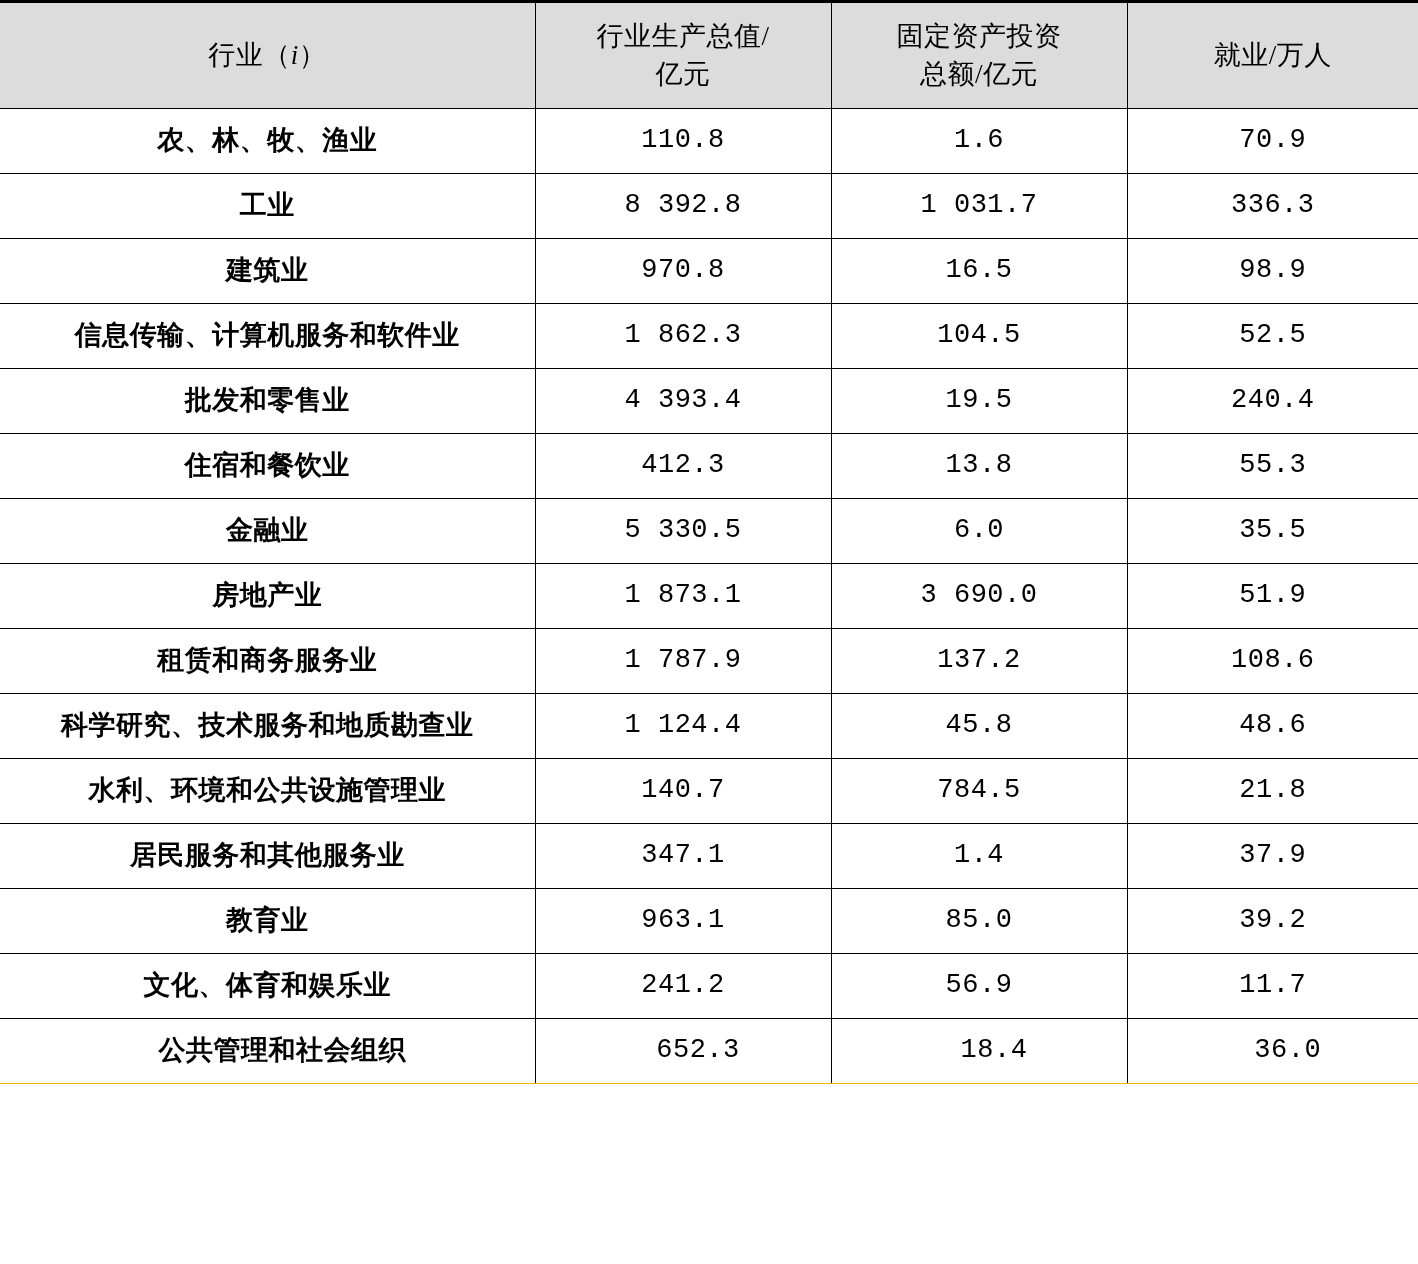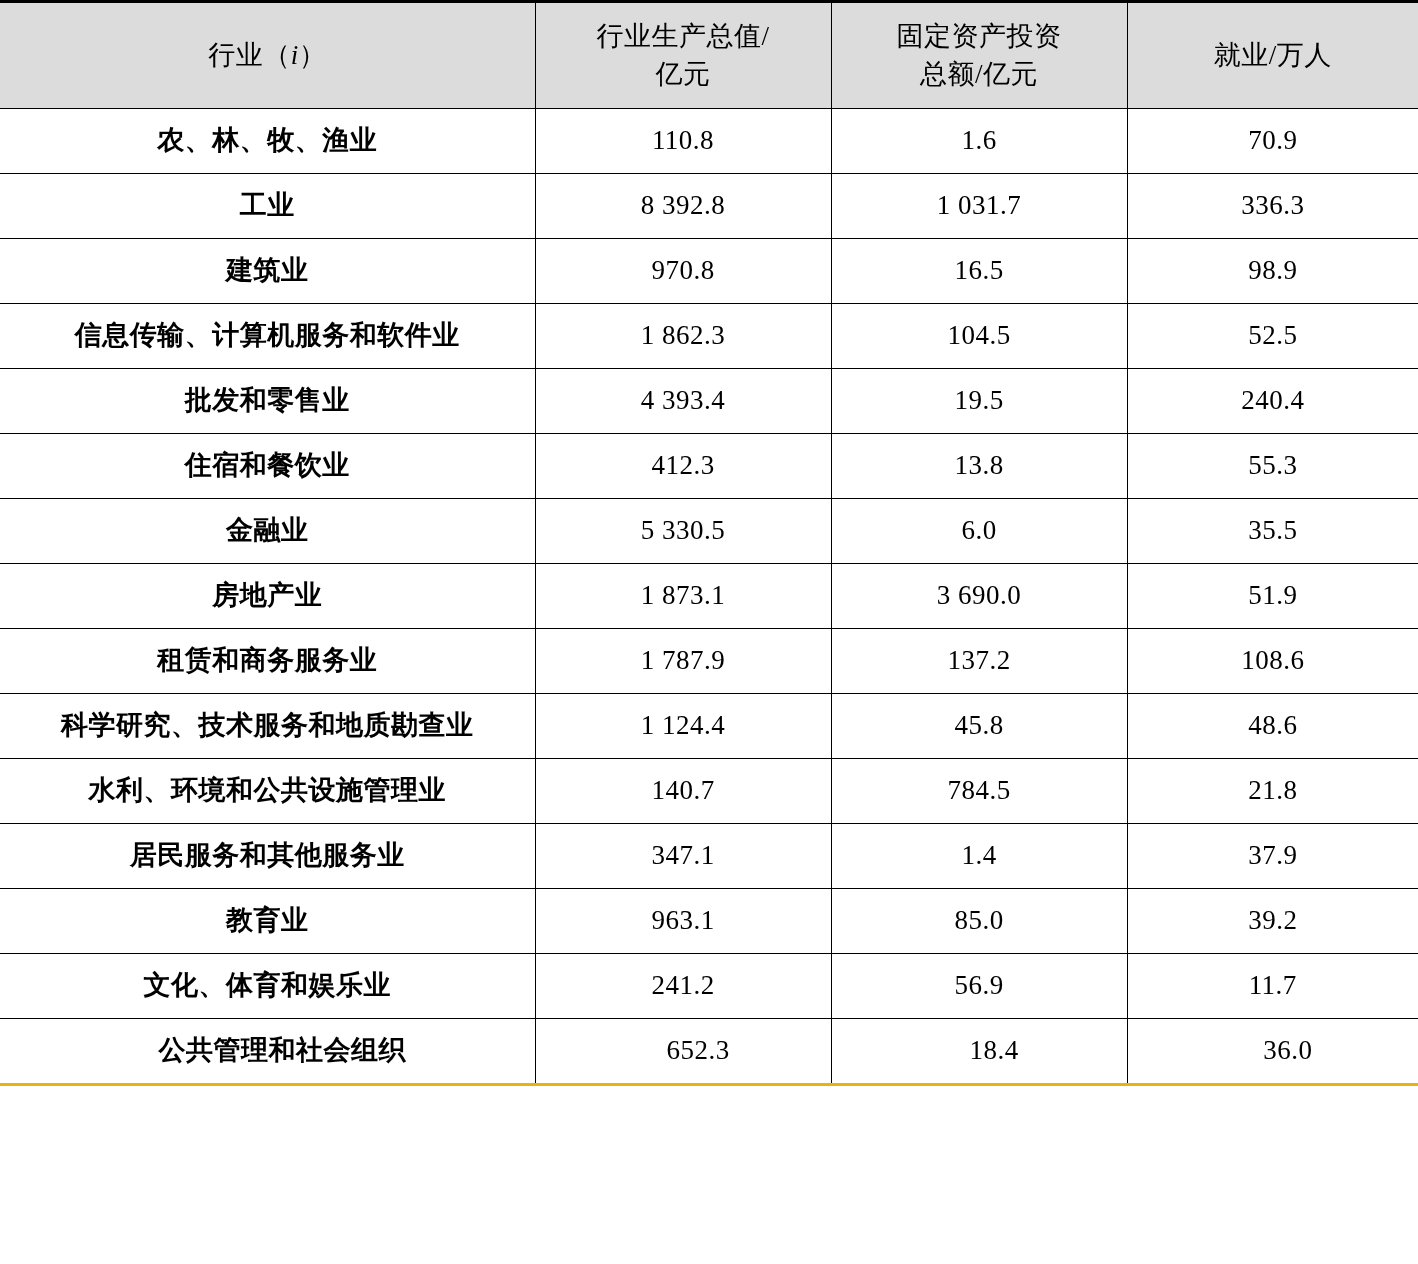--- a/index.html
+++ b/index.html
@@ -53,25 +53,25 @@
     line-height: 1.3;
     padding: 14px 6px;
     text-align: center;
     vertical-align: middle;
     letter-spacing: 0.5px;
     height: 36px;
   }
   tbody td.first { border-left: none; font-weight: bold; }
   tbody td.last { border-right: none; }
   tbody tr:last-child td {
-    border-bottom: 3px solid #eab308;
+    border-bottom: 1px solid #eab308;
     padding-left: 36px;
   }
   tbody td.num {
-    font-family: Liberation Serif, serif;
+    font-family: Liberation Mono, monospace;
   }
   .hdr-line { display: block; }
   .ital { font-style: italic; }
 </style>
 </head>
 <body>
 
 <div class="table-wrap">
   <table class="data-table">
     <colgroup>

